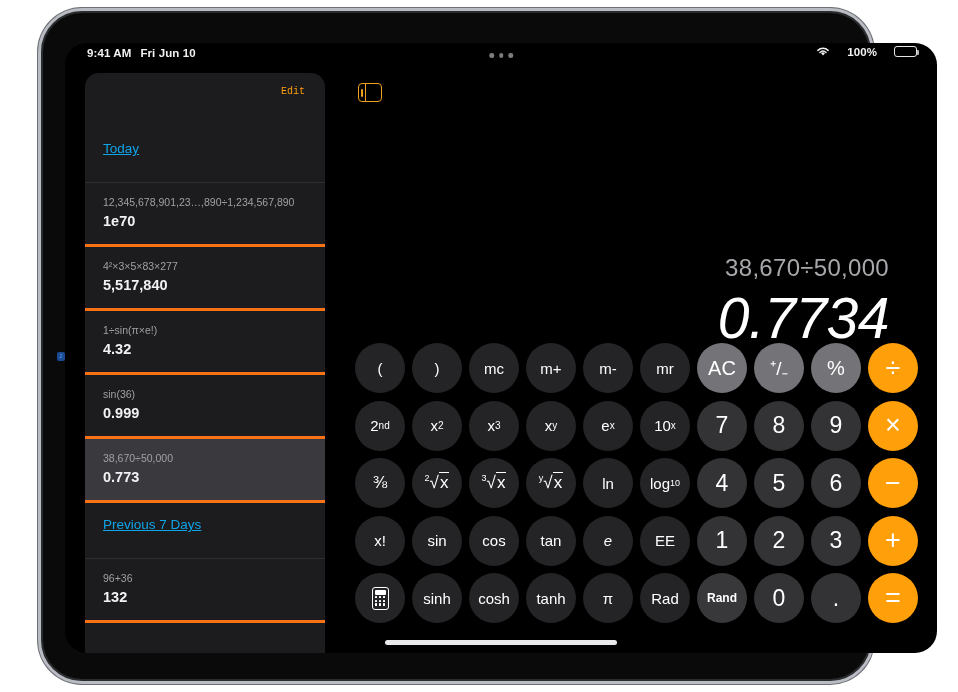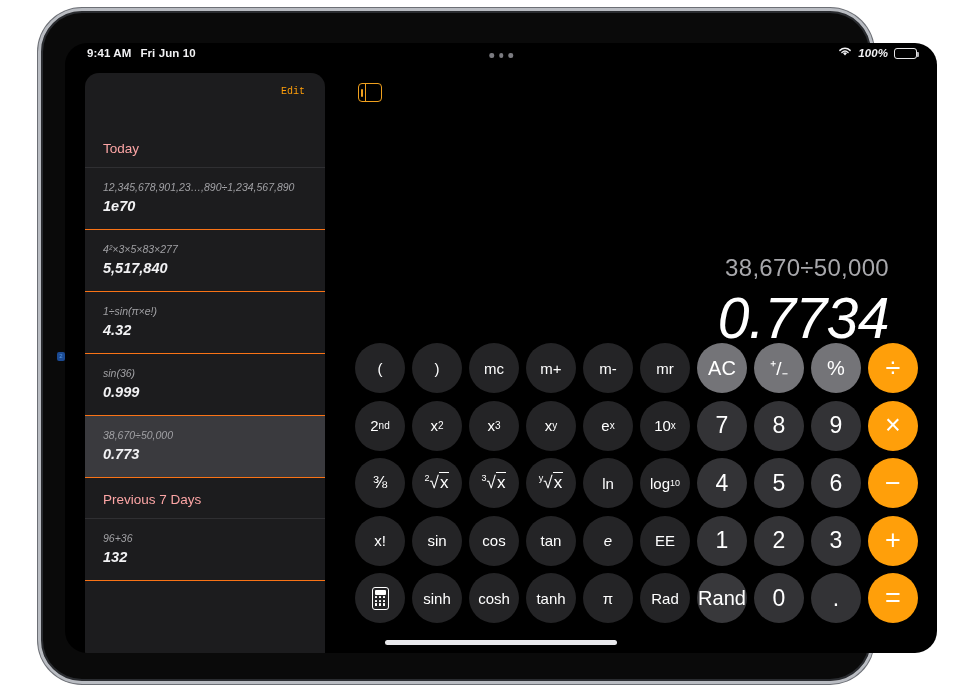--- a/index.html
+++ b/index.html
@@ -36,21 +36,21 @@
     font-size: 11.5px; font-weight: bold;
     letter-spacing: .1px;
   }
   #status-left {
     position: absolute; left: 22px; top: 4px;
     display: flex; gap: 9px; align-items: baseline;
     white-space: nowrap;
   }
   #status-right {
     position: absolute; right: 20px; top: 3px;
-    display: flex; gap: 6px; align-items: flex-end; font-style: italic;
+    display: flex; gap: 17px; align-items: flex-start;
   }
   #battery-pct { font-size: 11.5px; font-weight: bold; }
   .batt-body {
     width: 23px; height: 11px; border: 1.3px solid #e6e6e8;
     border-radius: 3px; padding: 1.3px; position: relative;
   }
   .batt-fill { width: 100%; height: 100%; background: #f2f2f4; border-radius: 1px; }
   .batt-tip {
     position: absolute; right: -3.4px; top: 3px;
     width: 2px; height: 4.5px; background: #b5b5b8; border-radius: 0 1px 1px 0;
@@ -76,29 +76,29 @@
   #sidebar-header {
     position: relative; height: 54px;
   }
   #edit-btn {
     position: absolute; right: 16px; top: 10px;
     color: #ff9f0a; font-size: 10px; background: none; border: none;
     cursor: pointer; padding: 3px 4px;
     font-family: Liberation Mono, monospace;
   }
   .section-head {
-    padding: 14px 18px 11px 18px;
-    color: #fca5a5; font-size: 13.5px;
+    padding: 14px 18px 26px 18px;
+    color: #0ea5e9; font-size: 13.5px;
     border-bottom: 1px solid #2f2f32;
+    text-decoration: underline;
   }
   .hist-row {
     padding: 12px 18px 13px 18px;
-    border-bottom: 1px solid #f97316;
+    border-bottom: 3px solid #f97316;
     cursor: pointer;
-    font-style: italic;
   }
   .hist-row.selected { background: #3a3a3e; }
   .hist-expr {
     color: #a0a0a4; font-size: 10.5px; line-height: 15px;
     white-space: nowrap; overflow: hidden;
   }
   .hist-res {
     color: #f2f2f4; font-size: 14.5px; font-weight: bold;
     line-height: 19px; margin-top: 2px;
   }
@@ -143,21 +143,21 @@
     display: flex; align-items: center; justify-content: center;
     font-family: "Liberation Sans", sans-serif;
     color: #ffffff; font-size: 16px;
     background: #242426;
     flex: none;
   }
   .key.fn       { background: #242426; font-size: 15px; }
   .key.digit    { background: #333336; font-size: 23px; }
   .key.util     { background: #747478; font-size: 20px; }
   .key.op       { background: #ff9f0a; font-size: 27px; }
-  .key.softdark { background: #38383b; font-size: 20px; }
+  .key.softdark { background: #38383b; font-size: 12px; font-weight: bold; }
   .key sup { font-size: 10px; vertical-align: super; line-height: 0; }
   .key sub { font-size: 9px; vertical-align: sub; line-height: 0; }
   .key i   { font-style: italic; }
   .key .frac { font-size: 17px; }
   .key .rootglyph { font-size: 17px; }
   .key .rootglyph sup { font-size: 9px; }
 
   
   .calcicon {
     width: 17px; height: 23px; border: 1.7px solid #ffffff; border-radius: 3px;

